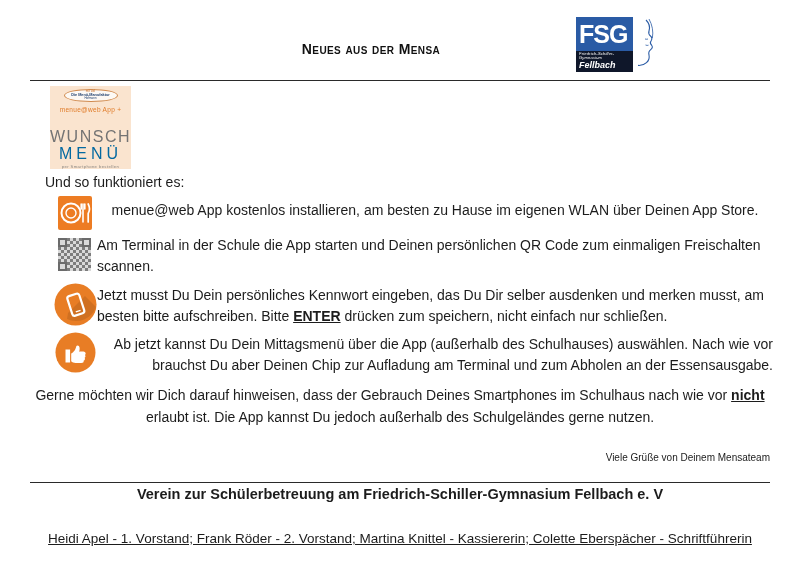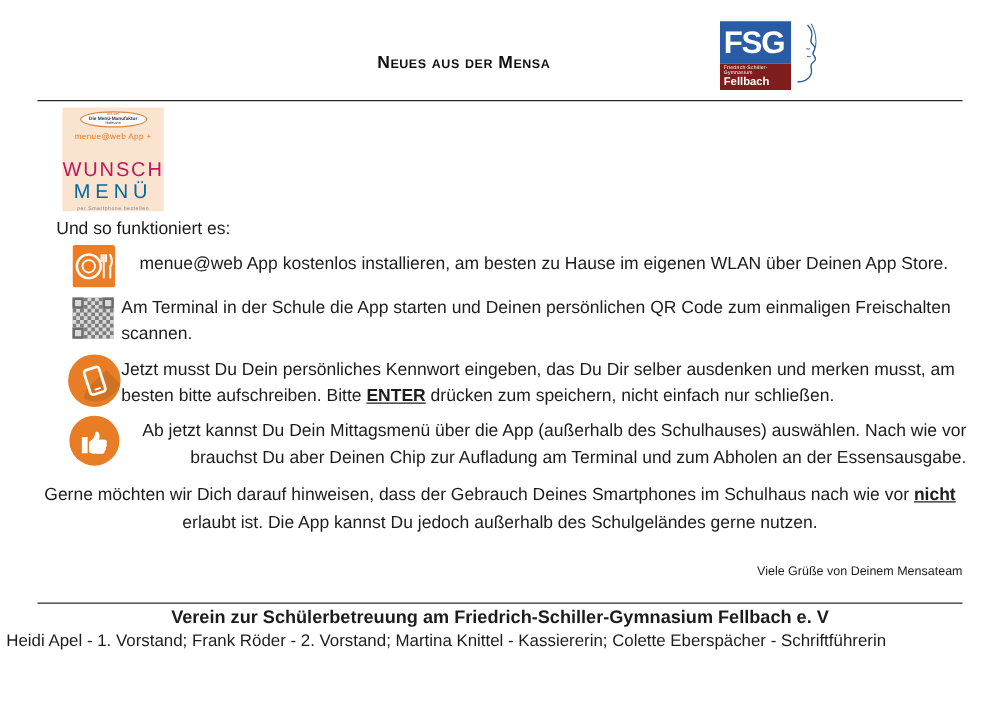--- a/index.html
+++ b/index.html
@@ -20,58 +20,58 @@
   .rule-top{top:80px;}
   .rule-bottom{top:482px;}
 
   
   .fsg{top:17px;left:556px;width:79px;height:55px;display:flex;background:#fff;padding-left:20px;}
   .fsg-left{width:57px;display:flex;flex-direction:column;}
   .fsg-acronym{
     background:#2a5ba5;color:#fff;height:34px;display:flex;align-items:center;
     justify-content:flex-start;padding-left:3px;font-size:25px;font-weight:bold;letter-spacing:-1px;
   }
-  .fsg-strip{background:#7f1d1d;color:#fff;flex:1;padding:1px 0 0 3px;line-height:1;}
+  .fsg-strip{background:#0f172a;color:#fff;flex:1;padding:1px 0 0 3px;line-height:1;font-style:italic;}
   .fsg-school{font-size:4px;letter-spacing:.2px;}
   .fsg-city{font-size:9px;font-weight:bold;margin-top:1px;}
   .fsg-profile{flex:1;background:#fff;}
 
   
   .wunsch{
     top:86px;left:50px;width:81px;height:83px;background:#fae4cf;
     display:flex;flex-direction:column;align-items:center;text-align:center;
   }
   .wunsch-badge{
     margin-top:3px;width:52px;height:16px;border:1.5px solid #d08a4e;border-radius:50%;
     background:#fdf9f4;display:flex;flex-direction:column;justify-content:center;line-height:1.1;
   }
   .wunsch-badge .b1{font-size:3px;color:#c96a1e;}
   .wunsch-badge .b2{font-size:3.8px;font-weight:bold;color:#1d3e6e;}
   .wunsch-badge .b3{font-size:3px;color:#1d3e6e;}
   .wunsch-appline{margin-top:4px;font-size:6.5px;color:#e07b28;letter-spacing:.3px;}
-  .wunsch-t1{margin-top:16px;font-size:16px;font-weight:500;color:#be185d;letter-spacing:1.5px;line-height:1.05;}
+  .wunsch-t1{margin-top:16px;font-size:16px;font-weight:500;color:#737373;letter-spacing:1.5px;line-height:1.05;}
   .wunsch-t2{font-size:16px;font-weight:500;color:#0369a1;letter-spacing:4px;line-height:1.05;}
   .wunsch-sub{margin-top:2px;font-size:4.2px;color:#8a8680;letter-spacing:.4px;}
 
   
   .bodytext{font-size:14px;line-height:22px;color:#1c1c1c;}
   .intro{top:111px;left:137px;width:650px;}
   .howto{top:171px;left:45px;font-size:14px;}
   .step-text{font-size:14px;line-height:21px;white-space:pre-line;}
   .s1t{top:200px;left:97px;width:676px;text-align:center;}
   .s2t{top:235px;left:97px;width:676px;}
   .s3t{top:285px;left:97px;width:676px;}
   .s4t{top:334px;left:97px;width:676px;text-align:right;}
   .bold{font-weight:bold;text-decoration:underline;}
 
   .notice{top:384px;left:30px;width:740px;text-align:center;}
   .signoff{top:452px;left:30px;width:740px;text-align:right;font-size:10px;}
 
   .footer-org{top:486px;left:30px;width:740px;text-align:center;font-size:14.5px;font-weight:bold;}
-  .footer-members{top:505px;left:5px;width:790px;text-align:left;font-size:13.5px;}
+  .footer-members{top:531px;left:5px;width:790px;text-align:center;font-size:13.5px;text-decoration:underline;}
 
   
   .icon-plate{top:196px;left:58px;width:34px;height:34px;}
   .icon-qr{top:238px;left:58px;width:33px;height:33px;position:absolute;
     background:
       conic-gradient(#7d7d7d 90deg,#d9d9d9 0 180deg,#7d7d7d 0 270deg,#d9d9d9 0) 0 0/6px 6px;
   }
   .qr-finder{position:absolute;width:9px;height:9px;border:2px solid #6b6b6b;background:#d9d9d9;box-sizing:border-box;}
   .qr-f1{top:0;left:0;}
   .qr-f2{top:0;right:0;}

